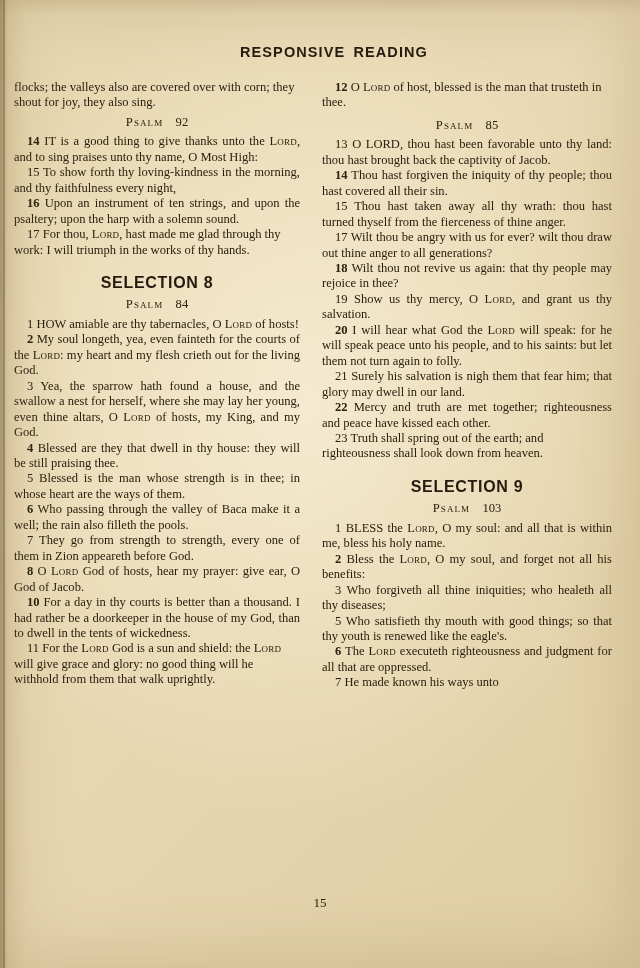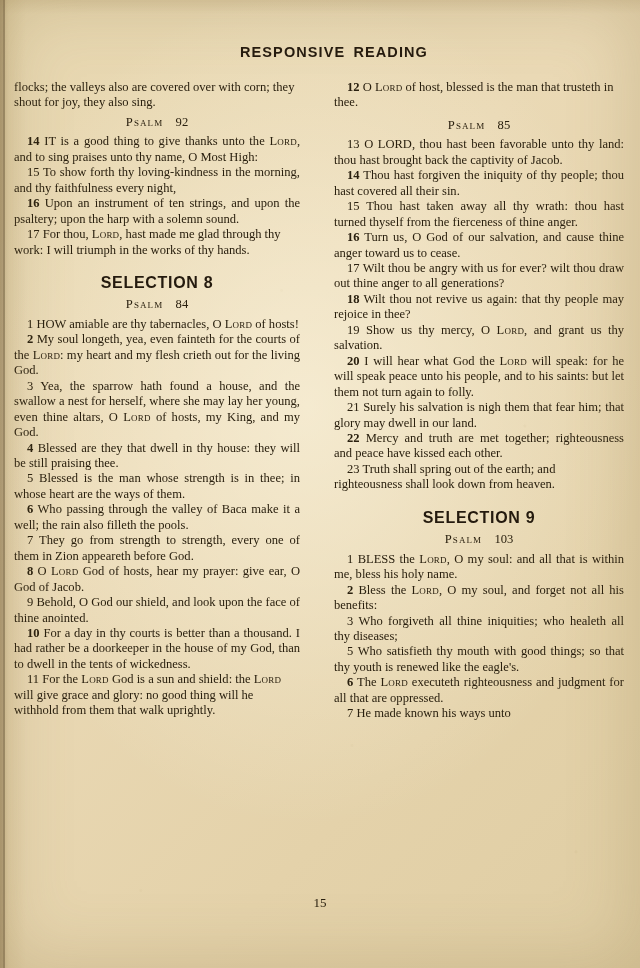--- a/index.html
+++ b/index.html
@@ -73,21 +73,21 @@
     margin-left: 14px;
   }
 
   #columns {
     position: absolute;
     top: 80px;
     left: 14px;
     width: 612px;
     height: 800px;
     display: flex;
-    gap: 34px;
+    gap: 22px;
   }
   .col {
     width: 286px;
     color: #2a200f;
     font-size: 12.55px;
     line-height: 15.45px;
     text-align: justify;
     text-justify: inter-word;
     -webkit-hyphens: none;
     hyphens: none;
@@ -182,42 +182,40 @@
 
       <div id="lc-psalm84-verses">
           <p class="verse"><span class="vn">1</span> <span>HOW amiable are thy tabernacles, O <span class="sc">Lord</span> of hosts!</span></p>
           <p class="verse"><span class="vn-bold">2</span> <span>My soul longeth, yea, even fainteth for the courts of the <span class="sc">Lord</span>: my heart and my flesh crieth out for the living God.</span></p>
           <p class="verse"><span class="vn">3</span> <span>Yea, the sparrow hath found a house, and the swallow a nest for herself, where she may lay her young, even thine altars, O <span class="sc">Lord</span> of hosts, my King, and my God.</span></p>
           <p class="verse"><span class="vn-bold">4</span> <span>Blessed are they that dwell in thy house: they will be still praising thee.</span></p>
           <p class="verse"><span class="vn">5</span> <span>Blessed is the man whose strength is in thee; in whose heart are the ways of them.</span></p>
           <p class="verse"><span class="vn-bold">6</span> <span>Who passing through the valley of Baca make it a well; the rain also filleth the pools.</span></p>
           <p class="verse"><span class="vn">7</span> <span>They go from strength to strength, every one of them in Zion appeareth before God.</span></p>
           <p class="verse"><span class="vn-bold">8</span> <span>O <span class="sc">Lord</span> God of hosts, hear my prayer: give ear, O God of Jacob.</span></p>
-          <p class="verse"><span class="vn">9</span> <span>Behold, O God our shield, and look upon the face of thine anointed.</span></p>
           <p class="verse"><span class="vn-bold">10</span> <span>For a day in thy courts is better than a thousand. I had rather be a doorkeeper in the house of my God, than to dwell in the tents of wickedness.</span></p>
           <p class="verse noj"><span class="vn">11</span> <span>For the <span class="sc">Lord</span> God is a sun and shield: the <span class="sc">Lord</span> will give grace and glory: no good thing will he withhold from them that walk uprightly.</span></p>
         </div>
     </div>
 
     <div class="col col-right">
 
       <div id="rc-psalm84-cont">
           <p class="verse noj"><span class="vn-bold">12</span> <span>O <span class="sc">Lord</span> of host, blessed is the man that trusteth in thee.</span></p>
         </div>
 
       <p class="psalm-head">
         <span>Psalm</span>
         <span class="num">85</span>
       </p>
 
       <div id="rc-psalm85-verses">
           <p class="verse"><span class="vn">13</span> <span>O LORD, thou hast been favorable unto thy land: thou hast brought back the captivity of Jacob.</span></p>
           <p class="verse"><span class="vn-bold">14</span> <span>Thou hast forgiven the iniquity of thy people; thou hast covered all their sin.</span></p>
           <p class="verse"><span class="vn">15</span> <span>Thou hast taken away all thy wrath: thou hast turned thyself from the fierceness of thine anger.</span></p>
-          <p class="verse"><span class="vn-bold">16</span> <span>Turn us, O God of our salvation, and cause thine anger toward us to cease.</span></p>
           <p class="verse"><span class="vn">17</span> <span>Wilt thou be angry with us for ever? wilt thou draw out thine anger to all generations?</span></p>
           <p class="verse"><span class="vn-bold">18</span> <span>Wilt thou not revive us again: that thy people may rejoice in thee?</span></p>
           <p class="verse"><span class="vn">19</span> <span>Show us thy mercy, O <span class="sc">Lord</span>, and grant us thy salvation.</span></p>
           <p class="verse"><span class="vn-bold">20</span> <span>I will hear what God the <span class="sc">Lord</span> will speak: for he will speak peace unto his people, and to his saints: but let them not turn again to folly.</span></p>
           <p class="verse"><span class="vn">21</span> <span>Surely his salvation is nigh them that fear him; that glory may dwell in our land.</span></p>
           <p class="verse"><span class="vn-bold">22</span> <span>Mercy and truth are met together; righteousness and peace have kissed each other.</span></p>
           <p class="verse noj"><span class="vn">23</span> <span>Truth shall spring out of the earth; and righteousness shall look down from heaven.</span></p>
         </div>
 
       <p class="sel-head">SELECTION 9</p>

